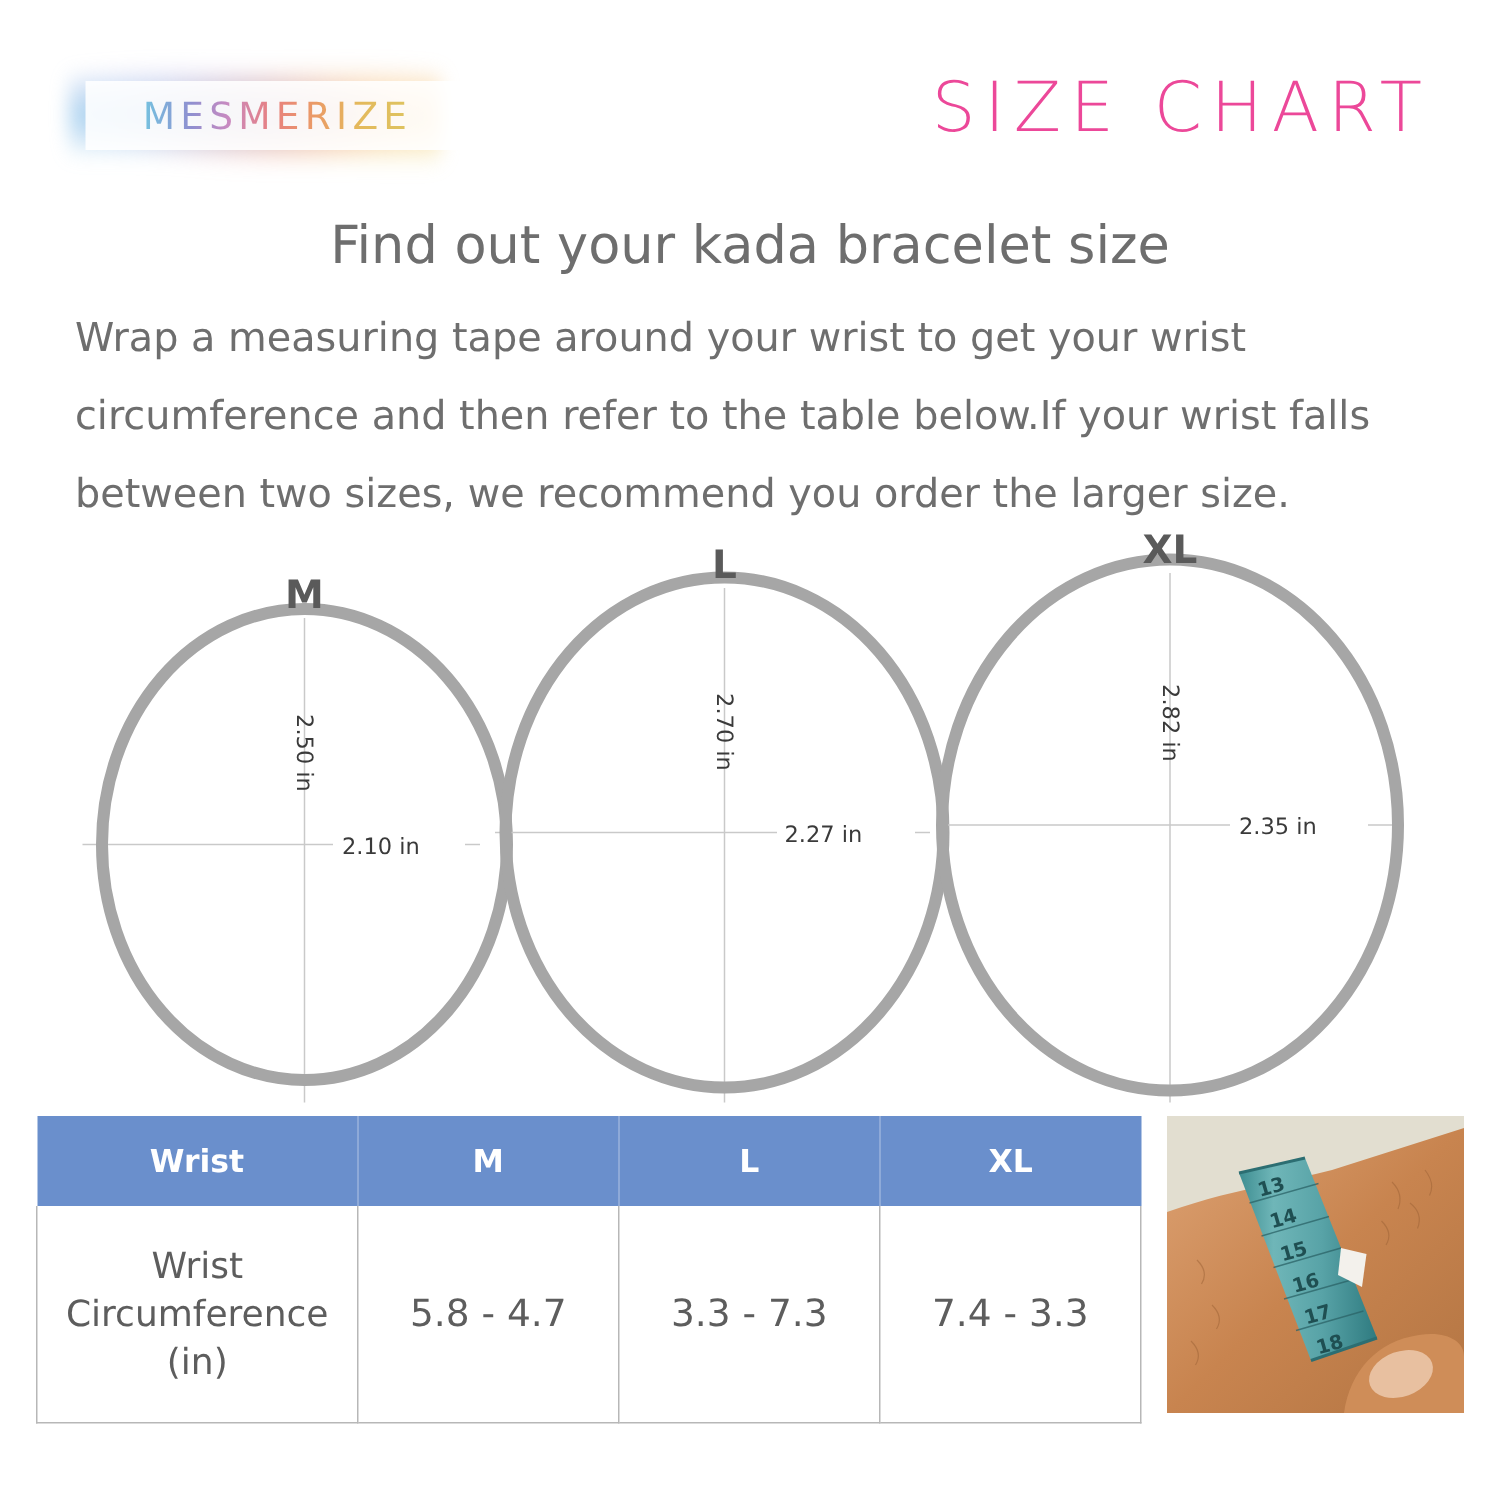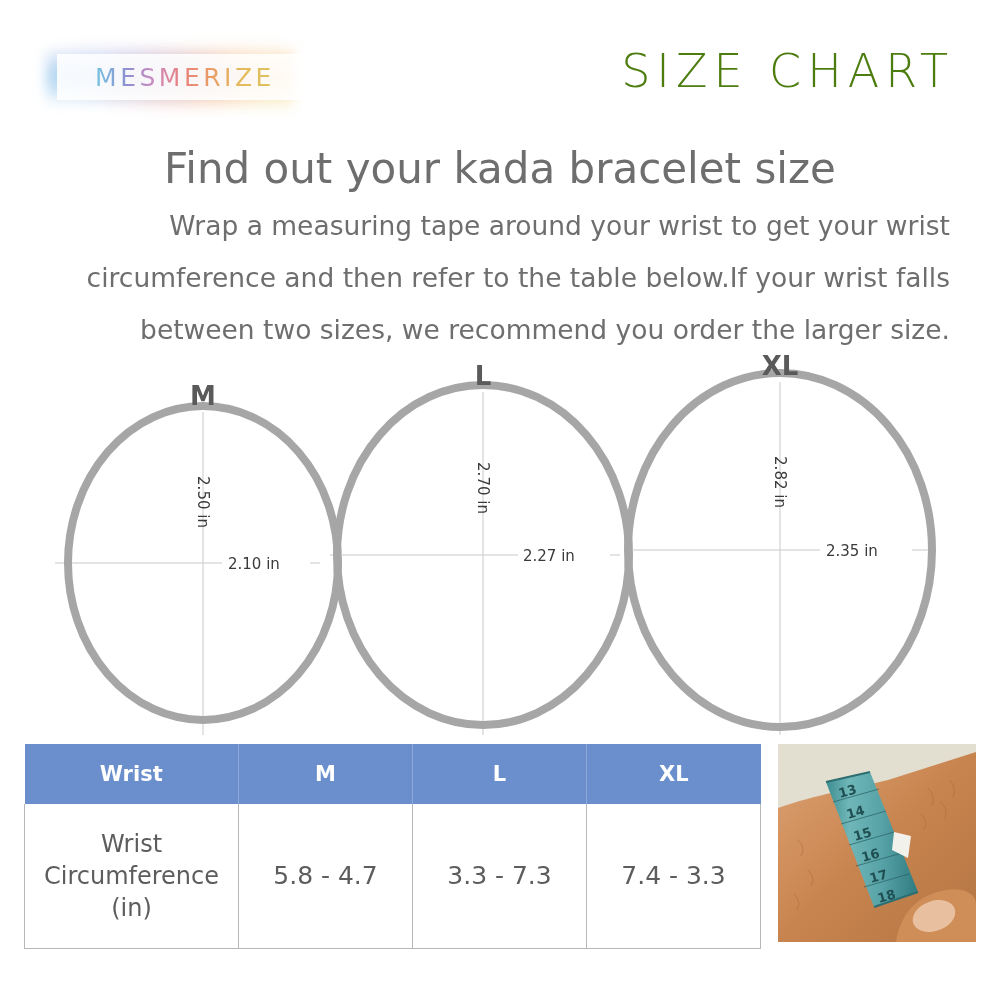--- a/index.html
+++ b/index.html
@@ -69,42 +69,42 @@
     white-space: nowrap;
   }
 
   .page-title {
     position: absolute;
     right: 46px;
     top: 44px;
     font-size: 46px;
     font-weight: 300;
     letter-spacing: 6px;
-    color: #4d7c0f;
+    color: #ec4899;
     font-family: "DejaVu Sans", "Liberation Sans", sans-serif;
     white-space: nowrap;
   }
 
   
   .subtitle {
     position: absolute;
     left: 0;
     top: 144px;
     width: 1000px;
     text-align: center;
-    font-size: 42px;
+    font-size: 35px;
     font-weight: 400;
     color: #6e6e6e;
   }
   .intro {
     position: absolute;
     left: 50px;
     top: 200px;
     width: 900px;
-    text-align: right;
+    text-align: left;
     font-size: 26.5px;
     line-height: 52px;
     color: #6e6e6e;
   }
 
   
   .ovals {
     position: absolute;
     left: 0;
     top: 350px;

